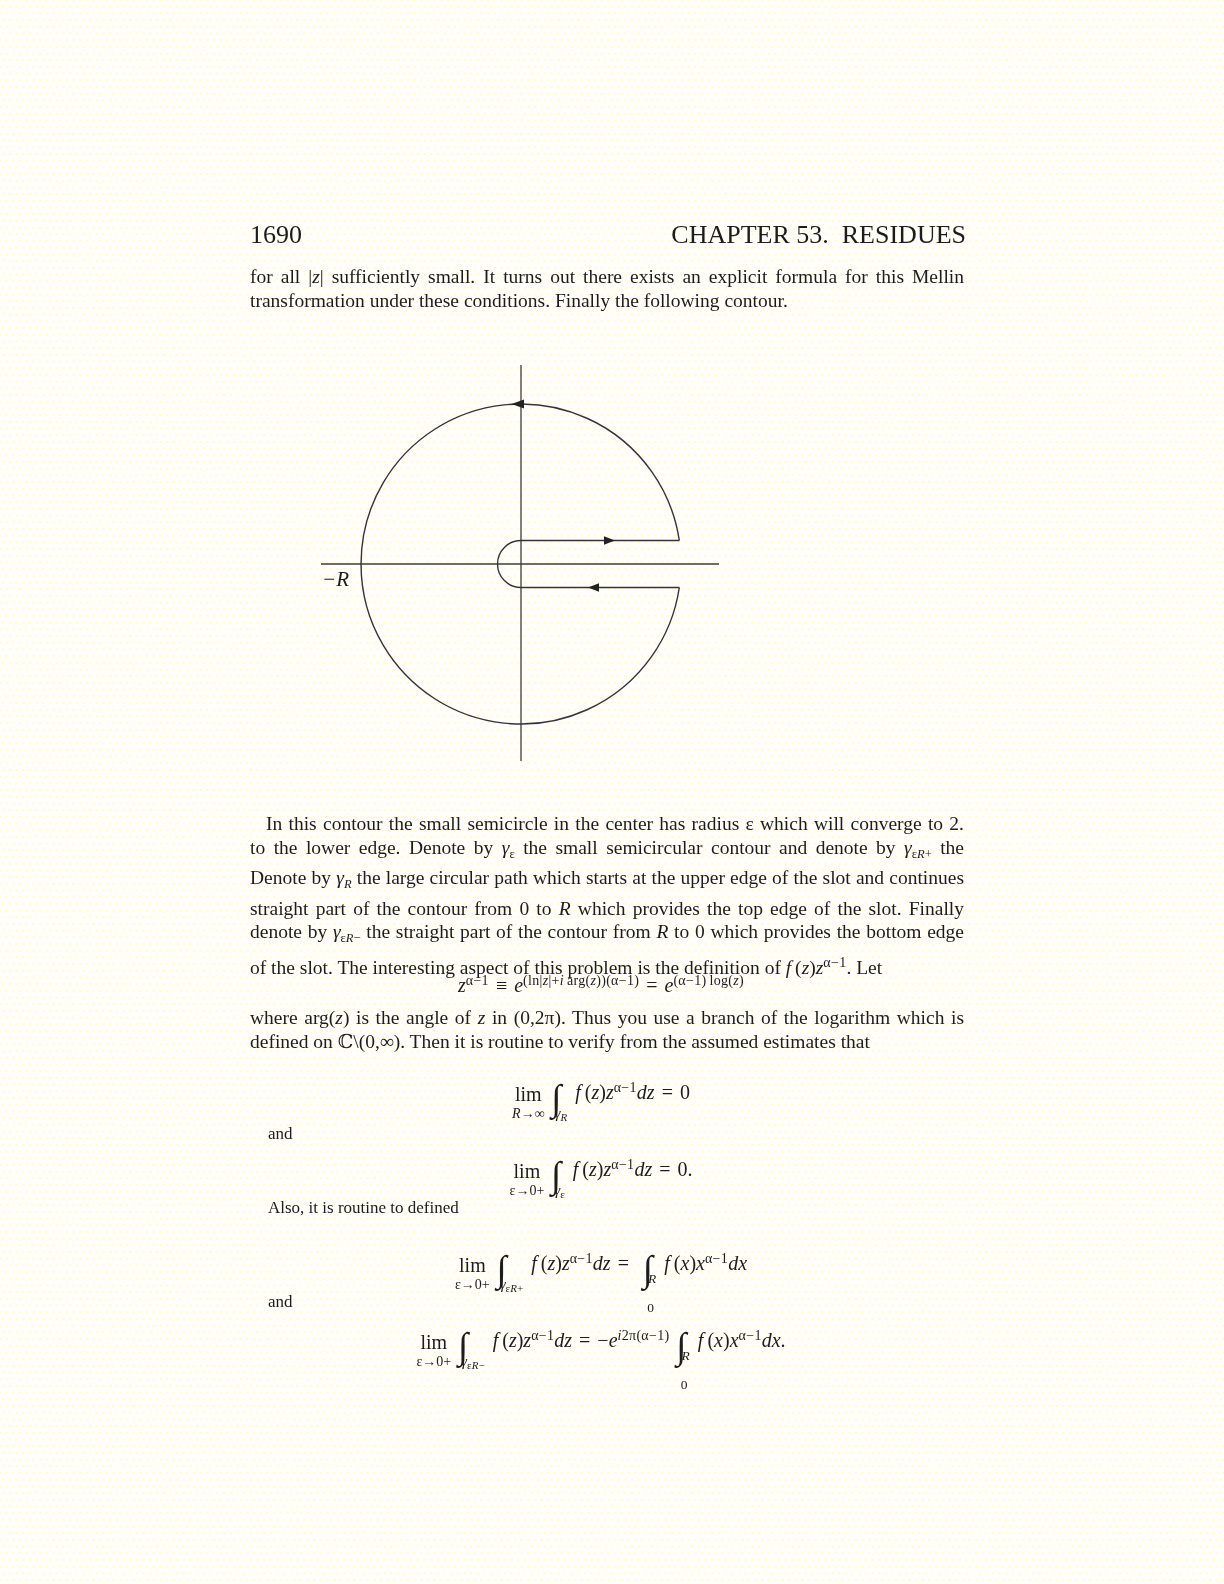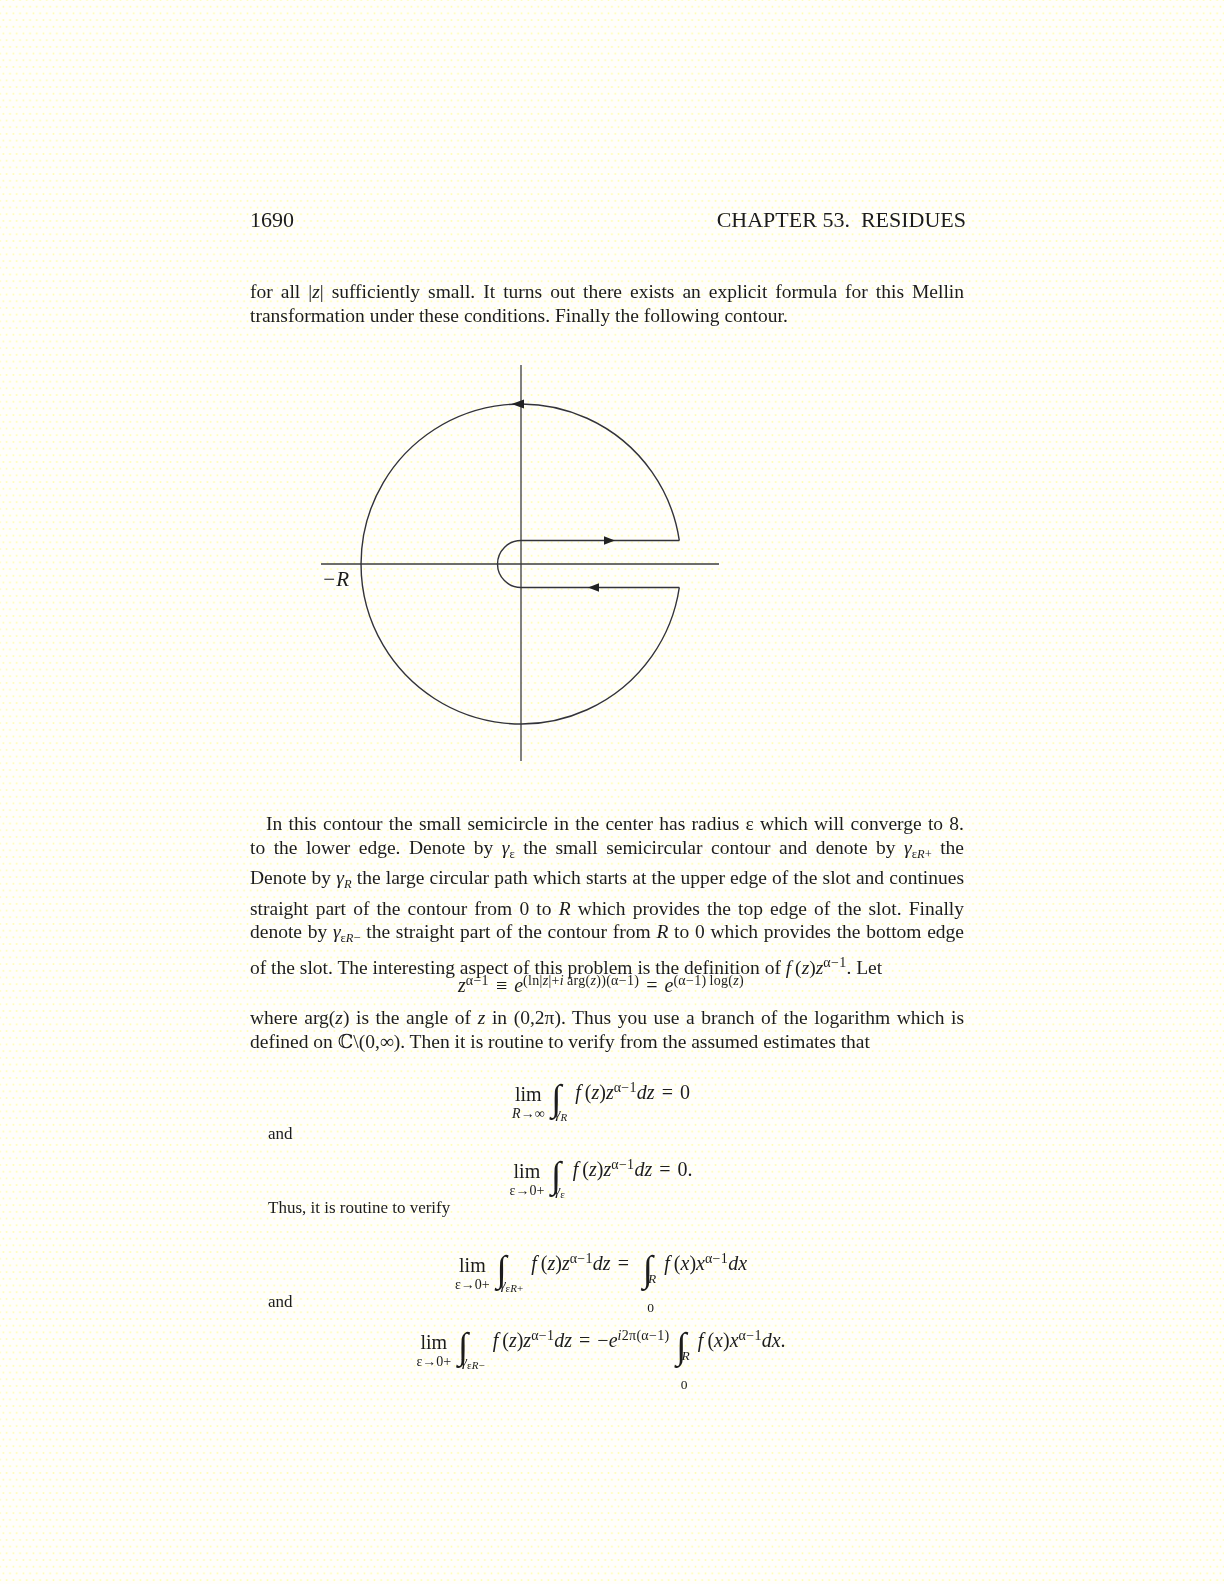--- a/index.html
+++ b/index.html
@@ -10,21 +10,21 @@
     background-image:
       radial-gradient(circle, rgba(255,252,110,.50) .8px, rgba(255,252,110,0) 1.2px),
       radial-gradient(circle, rgba(255,252,110,.50) .8px, rgba(255,252,110,0) 1.2px);
     background-size:6.7px 13.4px, 6.7px 13.4px;
     background-position:0 0, 3.35px 6.7px;
     font-family:"Liberation Serif","DejaVu Serif",serif;
     color:#1c1c1c;
     overflow:hidden;
   }
   .abs{position:absolute;}
-  .hdr{top:208px;font-size:22px;line-height:24px;}
+  .hdr{top:223px;font-size:26px;line-height:24px;}
   .hdr-left{left:250px;}
   .hdr-right{right:258px;}
   .para{left:250px;width:714px;font-size:19.5px;line-height:23.5px;}
   .para .jl{text-align:justify;text-align-last:justify;}
   .para .nl{text-align:left;}
   .ind{text-indent:16px;}
   .bs{font-size:12.5px;vertical-align:-4px;}
   .ps{font-size:14px;vertical-align:7px;letter-spacing:.3px;}
   .word{left:268px;font-size:17px;line-height:24px;}
   .eq{
@@ -46,21 +46,21 @@
   svg text{font-family:"Liberation Serif","DejaVu Serif",serif;}
 </style>
 </head>
 <body>
 
 <div class="page">
 
   <div class="abs hdr hdr-left">1690</div>
   <div class="abs hdr hdr-right">CHAPTER 53.&nbsp;&nbsp;RESIDUES</div>
 
-  <div class="abs para" style="top:280px">
+  <div class="abs para" style="top:265px">
     <div class="jl">for all |<i>z</i>| sufficiently small.  It turns out there exists an explicit formula for this Mellin</div>
     <div class="nl">transformation under these conditions. Finally the following contour.</div>
   </div>
 
   <svg class="abs" style="left:316px;top:362px" width="408" height="402" viewBox="0 0 408 402">
 
     <line x1="5" y1="202" x2="403" y2="202" stroke="#3c3c3c" stroke-width="1.3"></line>
     <line x1="205" y1="3" x2="205" y2="399" stroke="#3c3c3c" stroke-width="1.3"></line>
 
     <path d="M 363.3 178.5 A 160 160 0 1 0 363.3 225.5" fill="none" stroke="#33333a" stroke-width="1.4"></path>
@@ -69,42 +69,42 @@
     <path d="M 205 178.5 A 23.5 23.5 0 0 0 205 225.5" fill="none" stroke="#33333a" stroke-width="1.4"></path>
 
     <polygon points="195.5,42 208,37.6 208,46.4" fill="#222"></polygon>
     <polygon points="299,178.5 288,174.3 288,182.7" fill="#222"></polygon>
     <polygon points="272,225.5 283,221.3 283,229.7" fill="#222"></polygon>
 
     <text x="6" y="224" font-size="21" font-style="italic" fill="#1c1c1c">−R</text>
   </svg>
 
   <div class="abs para" style="top:812px">
-    <div class="jl ind">In this contour the small semicircle in the center has radius ε which will converge to 8.</div>
+    <div class="jl ind">In this contour the small semicircle in the center has radius ε which will converge to 2.</div>
     <div class="jl">to the lower edge.  Denote by <i>γ</i><sub class="bs">ε</sub> the small semicircular contour and denote by <i>γ</i><sub class="bs">ε<i>R</i>+</sub> the</div>
     <div class="jl">Denote by <i>γ</i><sub class="bs"><i>R</i></sub> the large circular path which starts at the upper edge of the slot and continues</div>
     <div class="jl">straight part of the contour from 0 to <i>R</i> which provides the top edge of the slot.  Finally</div>
     <div class="jl">denote by <i>γ</i><sub class="bs">ε<i>R</i>−</sub> the straight part of the contour from <i>R</i> to 0 which provides the bottom edge</div>
     <div class="nl">of the slot. The interesting aspect of this problem is the definition of <i>f</i> (<i>z</i>)<i>z</i><sup class="ps">α−1</sup>. Let</div>
   </div>
 
   <div class="abs eq" style="top:955px"><i>z</i><sup class="ps">α−1</sup><span class="rel">≡</span><i>e</i><sup class="ps">(ln|<i>z</i>|+<i>i</i> arg(<i>z</i>))(α−1)</sup><span class="rel">=</span><i>e</i><sup class="ps">(α−1) log(<i>z</i>)</sup></div>
 
   <div class="abs para" style="top:1006px">
     <div class="jl">where arg(<i>z</i>) is the angle of <i>z</i> in (0,2π). Thus you use a branch of the logarithm which is</div>
     <div class="nl">defined on ℂ\(0,∞). Then it is routine to verify from the assumed estimates that</div>
   </div>
 
   <div class="abs eq" style="top:1062px"><span class="lim"><span class="lt">lim</span><span class="lb"><i>R</i>→∞</span></span><span class="ii"><span class="is">∫</span><span class="isb"><i>γ</i><span class="ss"><i>R</i></span></span></span><span class="mx"><i>f</i> (<i>z</i>)<i>z</i><sup class="ps">α−1</sup><i>dz</i><span class="rel">=</span>0</span></div>
 
   <div class="abs word" style="top:1122px">and</div>
 
   <div class="abs eq" style="top:1139px"><span class="lim"><span class="lt">lim</span><span class="lb">ε→0+</span></span><span class="ii"><span class="is">∫</span><span class="isb"><i>γ</i><span class="ss">ε</span></span></span><span class="mx"><i>f</i> (<i>z</i>)<i>z</i><sup class="ps">α−1</sup><i>dz</i><span class="rel">=</span>0.</span></div>
 
-  <div class="abs word" style="top:1196px">Thus, it is routine to verify</div>
+  <div class="abs word" style="top:1196px">Also, it is routine to defined</div>
 
   <div class="abs eq" style="top:1233px"><span class="lim"><span class="lt">lim</span><span class="lb">ε→0+</span></span><span class="ii"><span class="is">∫</span><span class="isb"><i>γ</i><span class="ss">ε<i>R</i>+</span></span></span><span class="mx"><i>f</i> (<i>z</i>)<i>z</i><sup class="ps">α−1</sup><i>dz</i><span class="rel">=</span></span><span class="ii"><span class="is">∫</span><span class="bnds">
           <span class="bR"><i>R</i></span>
           <span class="b0">0</span>
         </span></span><span class="mx"><i>f</i> (<i>x</i>)<i>x</i><sup class="ps">α−1</sup><i>dx</i></span></div>
 
   <div class="abs word" style="top:1290px">and</div>
 
   <div class="abs eq" style="top:1310px"><span class="lim"><span class="lt">lim</span><span class="lb">ε→0+</span></span><span class="ii"><span class="is">∫</span><span class="isb"><i>γ</i><span class="ss">ε<i>R</i>−</span></span></span><span class="mx"><i>f</i> (<i>z</i>)<i>z</i><sup class="ps">α−1</sup><i>dz</i><span class="rel">=</span>−<i>e</i><sup class="ps"><i>i</i>2π(α−1)</sup></span><span class="ii"><span class="is">∫</span><span class="bnds">
           <span class="bR"><i>R</i></span>

